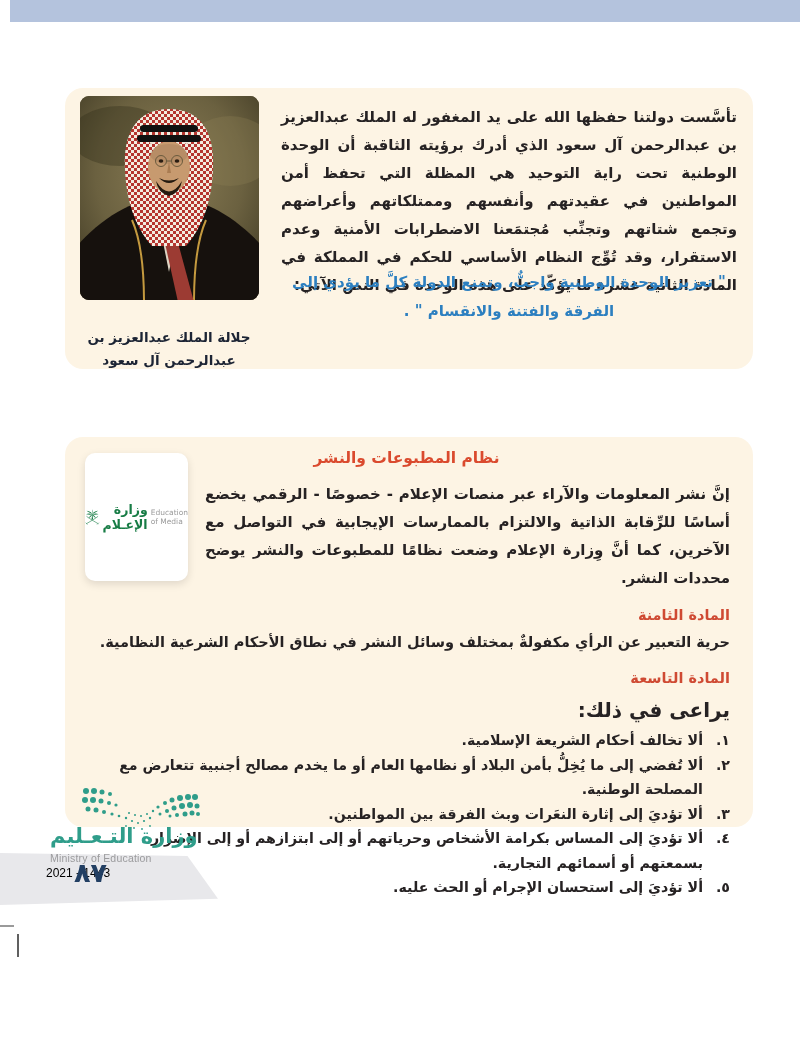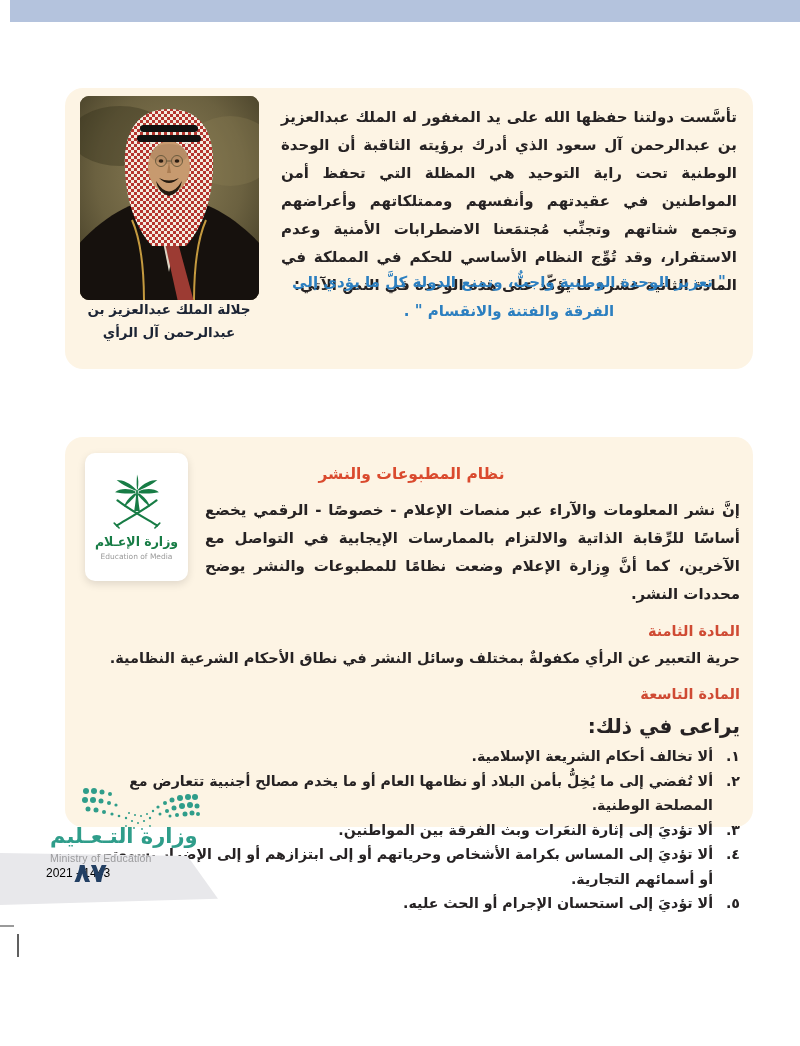--- a/index.html
+++ b/index.html
@@ -11,35 +11,35 @@
   .top-band{position:absolute;left:10px;right:0;top:0;height:22px;background:#b4c3dd;}
 
   
   .cream-box{position:absolute;left:65px;width:688px;background:#fdf4e4;border-radius:18px;}
   #box1{top:88px;height:281px;}
   #box2{top:437px;height:390px;}
 
   
   .photo-frame{position:absolute;left:15px;top:8px;width:179px;height:204px;border-radius:9px;overflow:hidden;background:#5b5336;}
   .photo-frame svg{display:block;width:100%;height:100%;}
-  .photo-caption{position:absolute;left:0;top:210px;width:208px;text-align:center;
+  .photo-caption{position:absolute;left:0;top:238px;width:208px;text-align:center;
     font-size:13.5px;font-weight:700;color:#1c2434;line-height:23px;}
   .box1-text{position:absolute;right:16px;top:15px;width:456px;direction:rtl;
     text-align:justify;font-size:15px;font-weight:700;color:#262223;line-height:28px;}
   .quote{position:absolute;right:16px;top:180px;width:456px;direction:rtl;text-align:center;
     color:#2c7fc0;font-size:15px;font-weight:700;line-height:29px;}
 
   
   .mom-card{position:absolute;left:20px;top:16px;width:103px;height:128px;background:#ffffff;
     border-radius:10px;box-shadow:0 3px 8px rgba(0,0,0,.12);
-    display:flex;flex-direction:column;align-items:center;justify-content:center;gap:3px;}
+    display:flex;flex-direction:row;align-items:center;justify-content:center;gap:3px;}
   .mom-card svg{width:52px;height:58px;}
   .mom-ar{color:#177c45;font-size:12.5px;font-weight:700;direction:rtl;}
   .mom-en{color:#9a9a9a;font-size:7.5px;}
-  .box2-content{position:absolute;inset:0;padding:12px 13px 12px 18px;direction:rtl;margin-top:16px;}
+  .box2-content{position:absolute;inset:0;padding:12px 23px 12px 18px;direction:rtl;}
   .b2-title{text-align:center;color:#da4a2e;font-size:15.5px;font-weight:700;margin-top:2px;}
   .b2-intro{margin:13px 0 0 0;padding-left:122px;text-align:justify;
     font-size:15px;font-weight:700;color:#262223;line-height:28px;}
   .article-heading{margin-top:15px;color:#cf4a33;font-size:14.5px;font-weight:700;}
   .article-body{margin-top:7px;font-size:14.5px;font-weight:700;color:#262223;line-height:25px;text-align:justify;}
   .list-lead{margin-top:12px;font-size:20px;font-weight:700;color:#262223;}
   .num-list{margin-top:6px;}
   .num-row{display:flex;gap:7px;direction:rtl;font-size:14.2px;font-weight:700;color:#262223;line-height:24.5px;}
   .num-row .num{flex:0 0 20px;text-align:right;}
 
@@ -107,21 +107,21 @@
         <path d="M79,82 Q89,87 99,82 Q89,92 79,82 Z" fill="#241a10"></path>
         <path d="M76,85 Q89,106 102,85 Q100,97 89,100 Q78,97 76,85 Z" fill="#241a10"></path>
 
         <rect x="60" y="29" width="58" height="7" rx="3.5" fill="#101010"></rect>
         <rect x="57" y="39" width="64" height="7" rx="3.5" fill="#101010"></rect>
       </svg>
     </figure>
 
     <figcaption class="photo-caption">
       <div>جلالة الملك عبدالعزيز بن</div>
-      <div>عبدالرحمن آل الرأي</div>
+      <div>عبدالرحمن آل سعود</div>
     </figcaption>
 
     <p class="box1-text" style="margin:0;">تأسَّست دولتنا حفظها الله على يد المغفور له الملك عبدالعزيز بن عبدالرحمن آل سعود الذي أدرك برؤيته الثاقبة أن الوحدة الوطنية تحت راية التوحيد هي المظلة التي تحفظ أمن المواطنين في عقيدتهم وأنفسهم وممتلكاتهم وأعراضهم وتجمع شتاتهم وتجنِّب مُجتمَعنا الاضطرابات الأمنية وعدم الاستقرار، وقد تُوِّج النظام الأساسي للحكم في المملكة في المادة الثانية عشرة ما يؤكّد على هذه الوحدة في النص الآتي:</p>
 
     <p class="quote" style="margin:0;">" تعزيز الوحدة الوطنية واجبٌّ، وتمنع الدولة كلَّ ما يؤدي إلى الفرقة والفتنة والانقسام " .</p>
   </section>
 
   <section class="cream-box" id="box2">
 
     <div class="mom-card">

